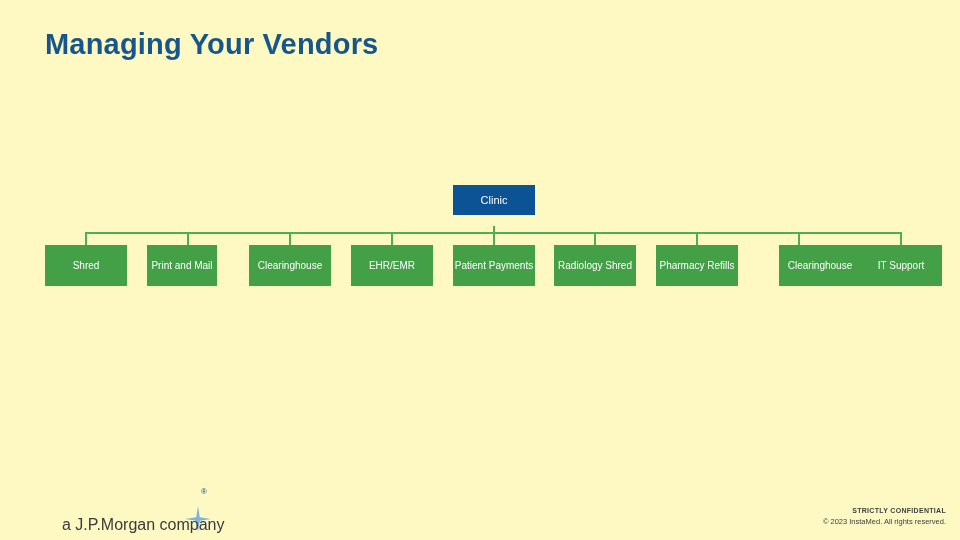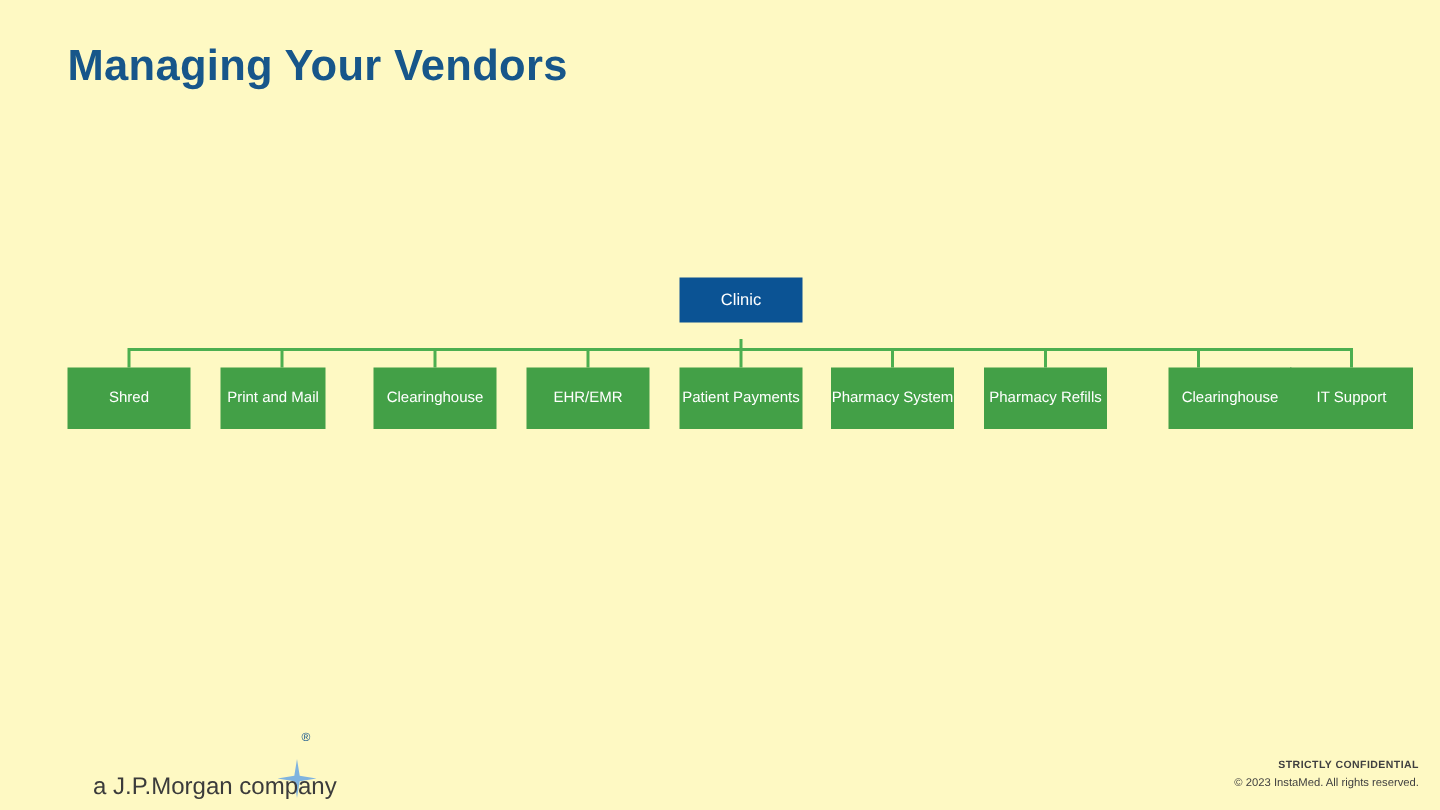--- a/index.html
+++ b/index.html
@@ -174,21 +174,21 @@
         <div class="node node-child" style="left: 249px; top: 245px; width: 82px; height: 41px; background: rgb(67, 160, 71); color: rgb(255, 255, 255);">
           <span>Clearinghouse</span>
         </div>
         <div class="node node-child" style="left: 351px; top: 245px; width: 82px; height: 41px; background: rgb(67, 160, 71); color: rgb(255, 255, 255); text-align: center;">
           <span>EHR/EMR</span>
         </div>
         <div class="node node-child" style="left: 453px; top: 245px; width: 82px; height: 41px; background: rgb(67, 160, 71); color: rgb(255, 255, 255);">
           <span>Patient Payments</span>
         </div>
         <div class="node node-child" style="left: 554px; top: 245px; width: 82px; height: 41px; background: rgb(67, 160, 71); color: rgb(255, 255, 255);">
-          <span>Pharmacy System</span>
+          <span>Radiology Shred</span>
         </div>
         <div class="node node-child" style="left: 656px; top: 245px; width: 82px; height: 41px; background: rgb(67, 160, 71); color: rgb(255, 255, 255);">
           <span>Pharmacy Refills</span>
         </div>
         <div class="node node-child" style="left: 758px; top: 245px; width: 82px; height: 41px; background: rgb(67, 160, 71); color: rgb(255, 255, 255); margin-left: 21px;">
           <span>Clearinghouse</span>
         </div>
         <div class="node node-child" style="left: 860px; top: 245px; width: 82px; height: 41px; background: rgb(67, 160, 71); color: rgb(255, 255, 255);">
           <span>IT Support</span>
         </div>

